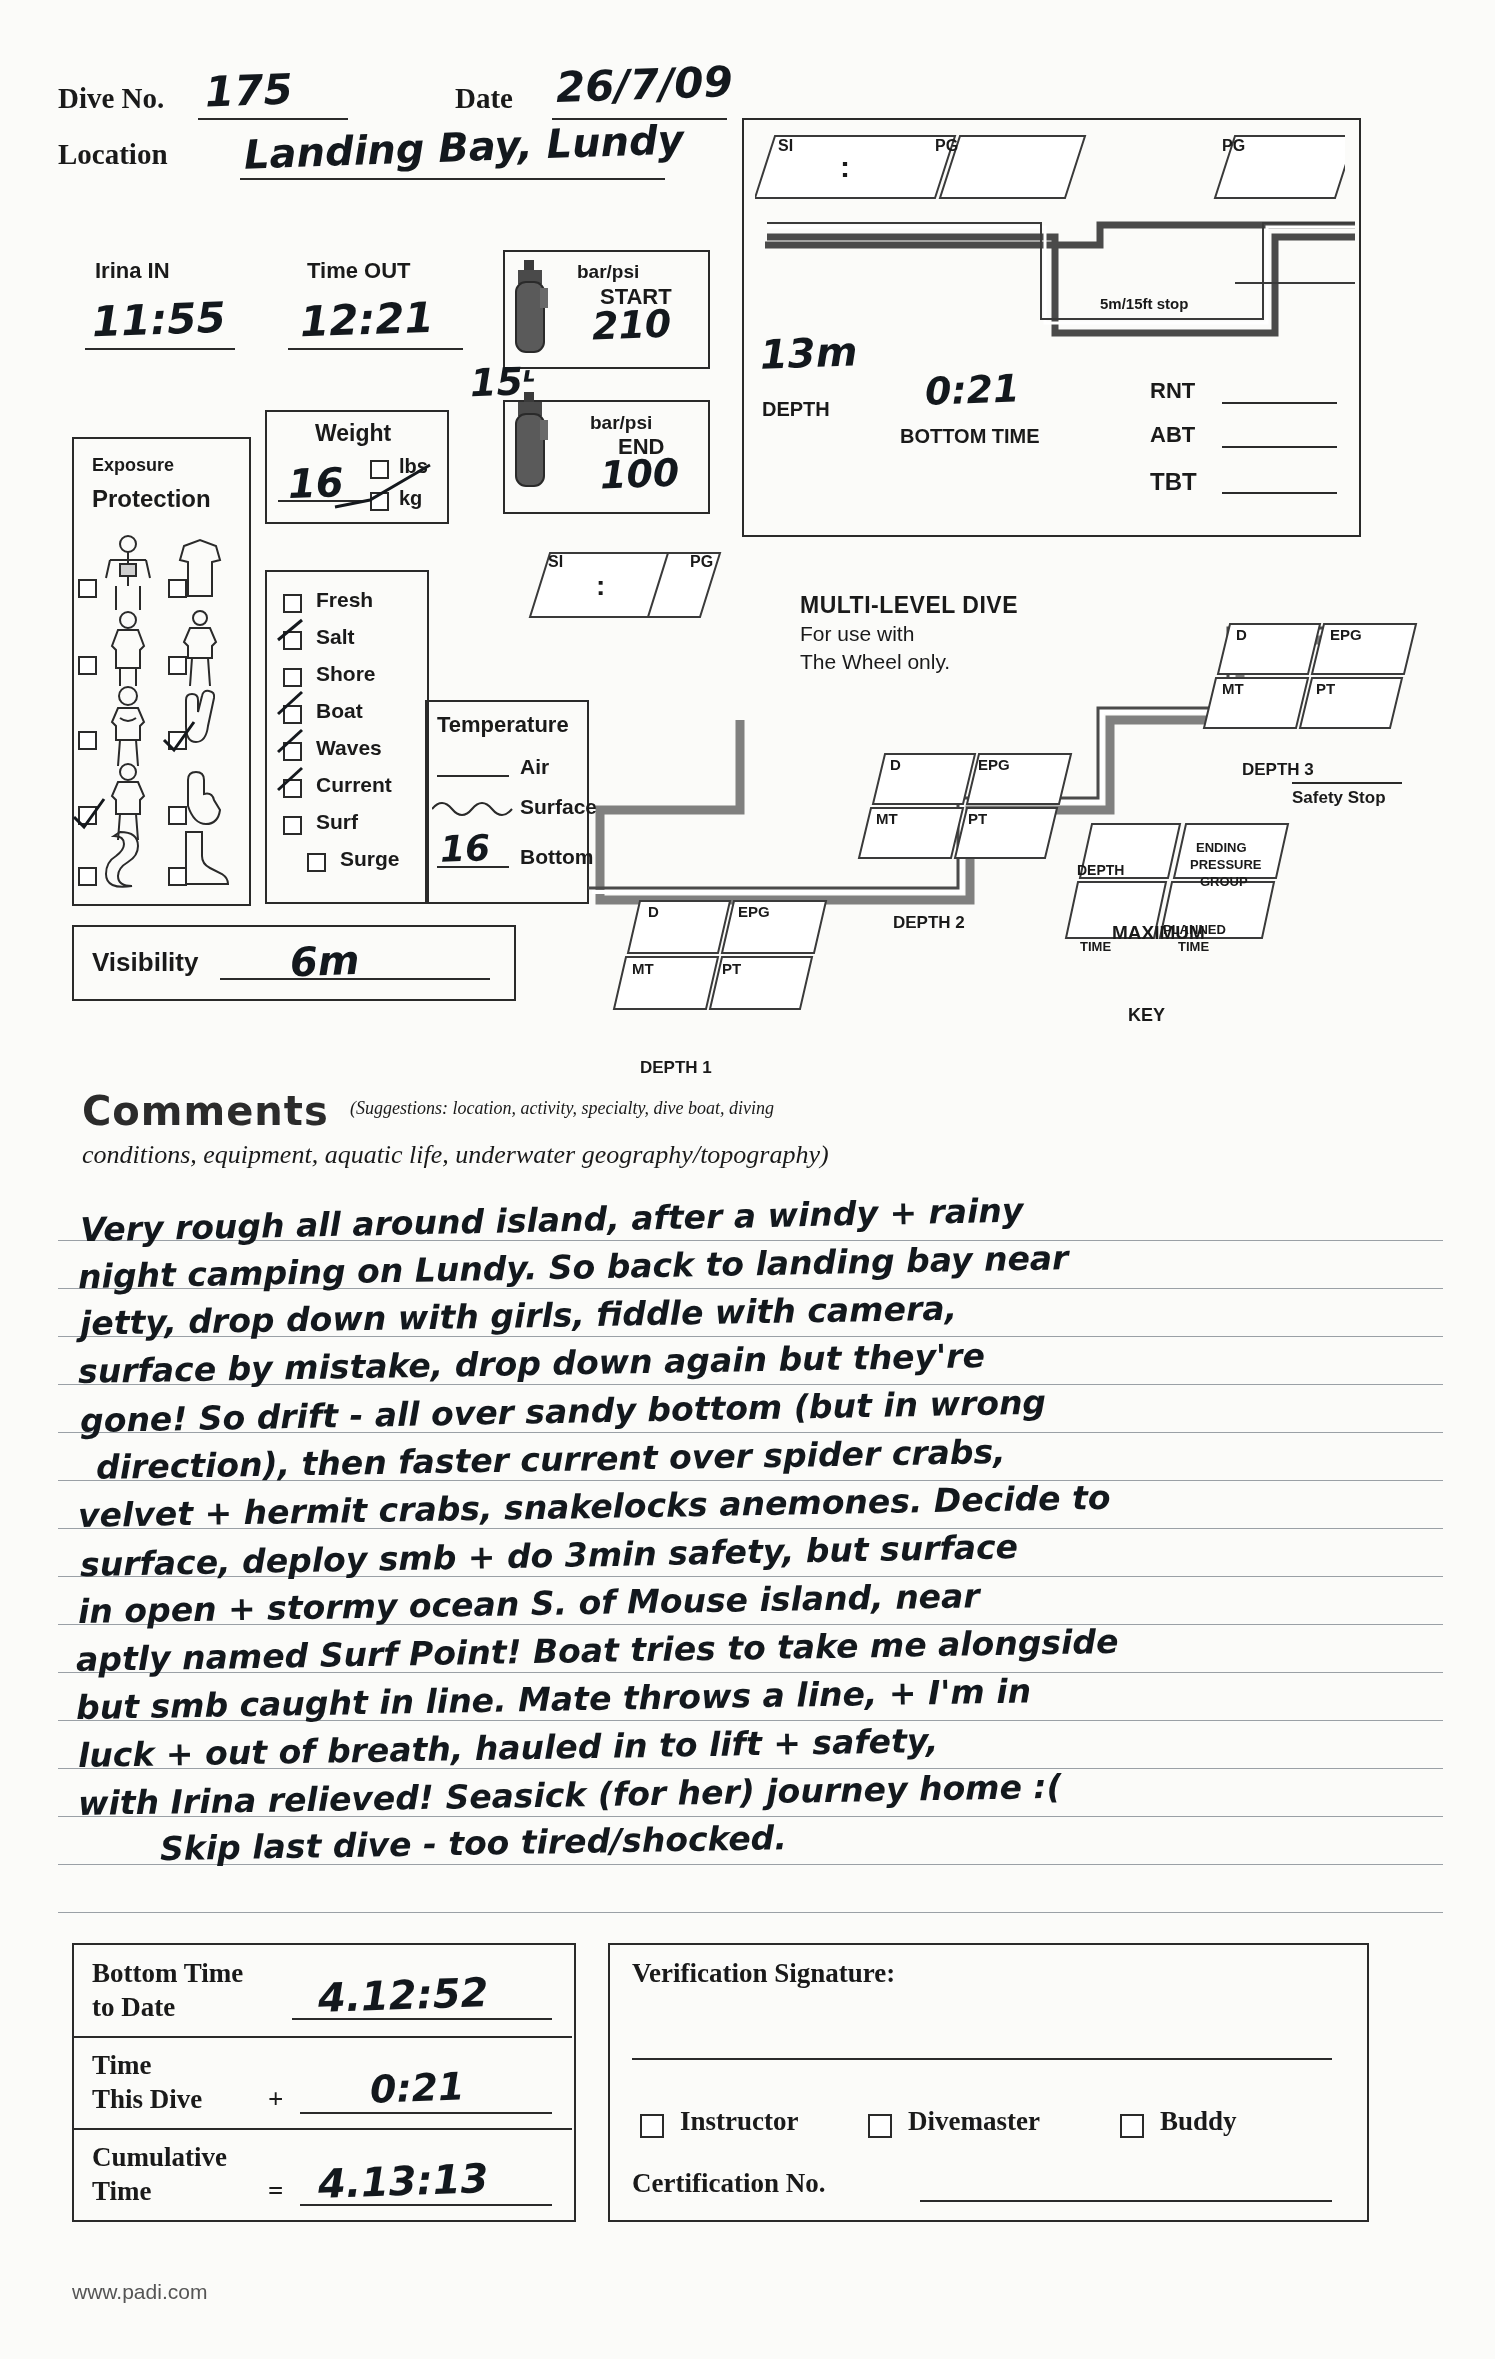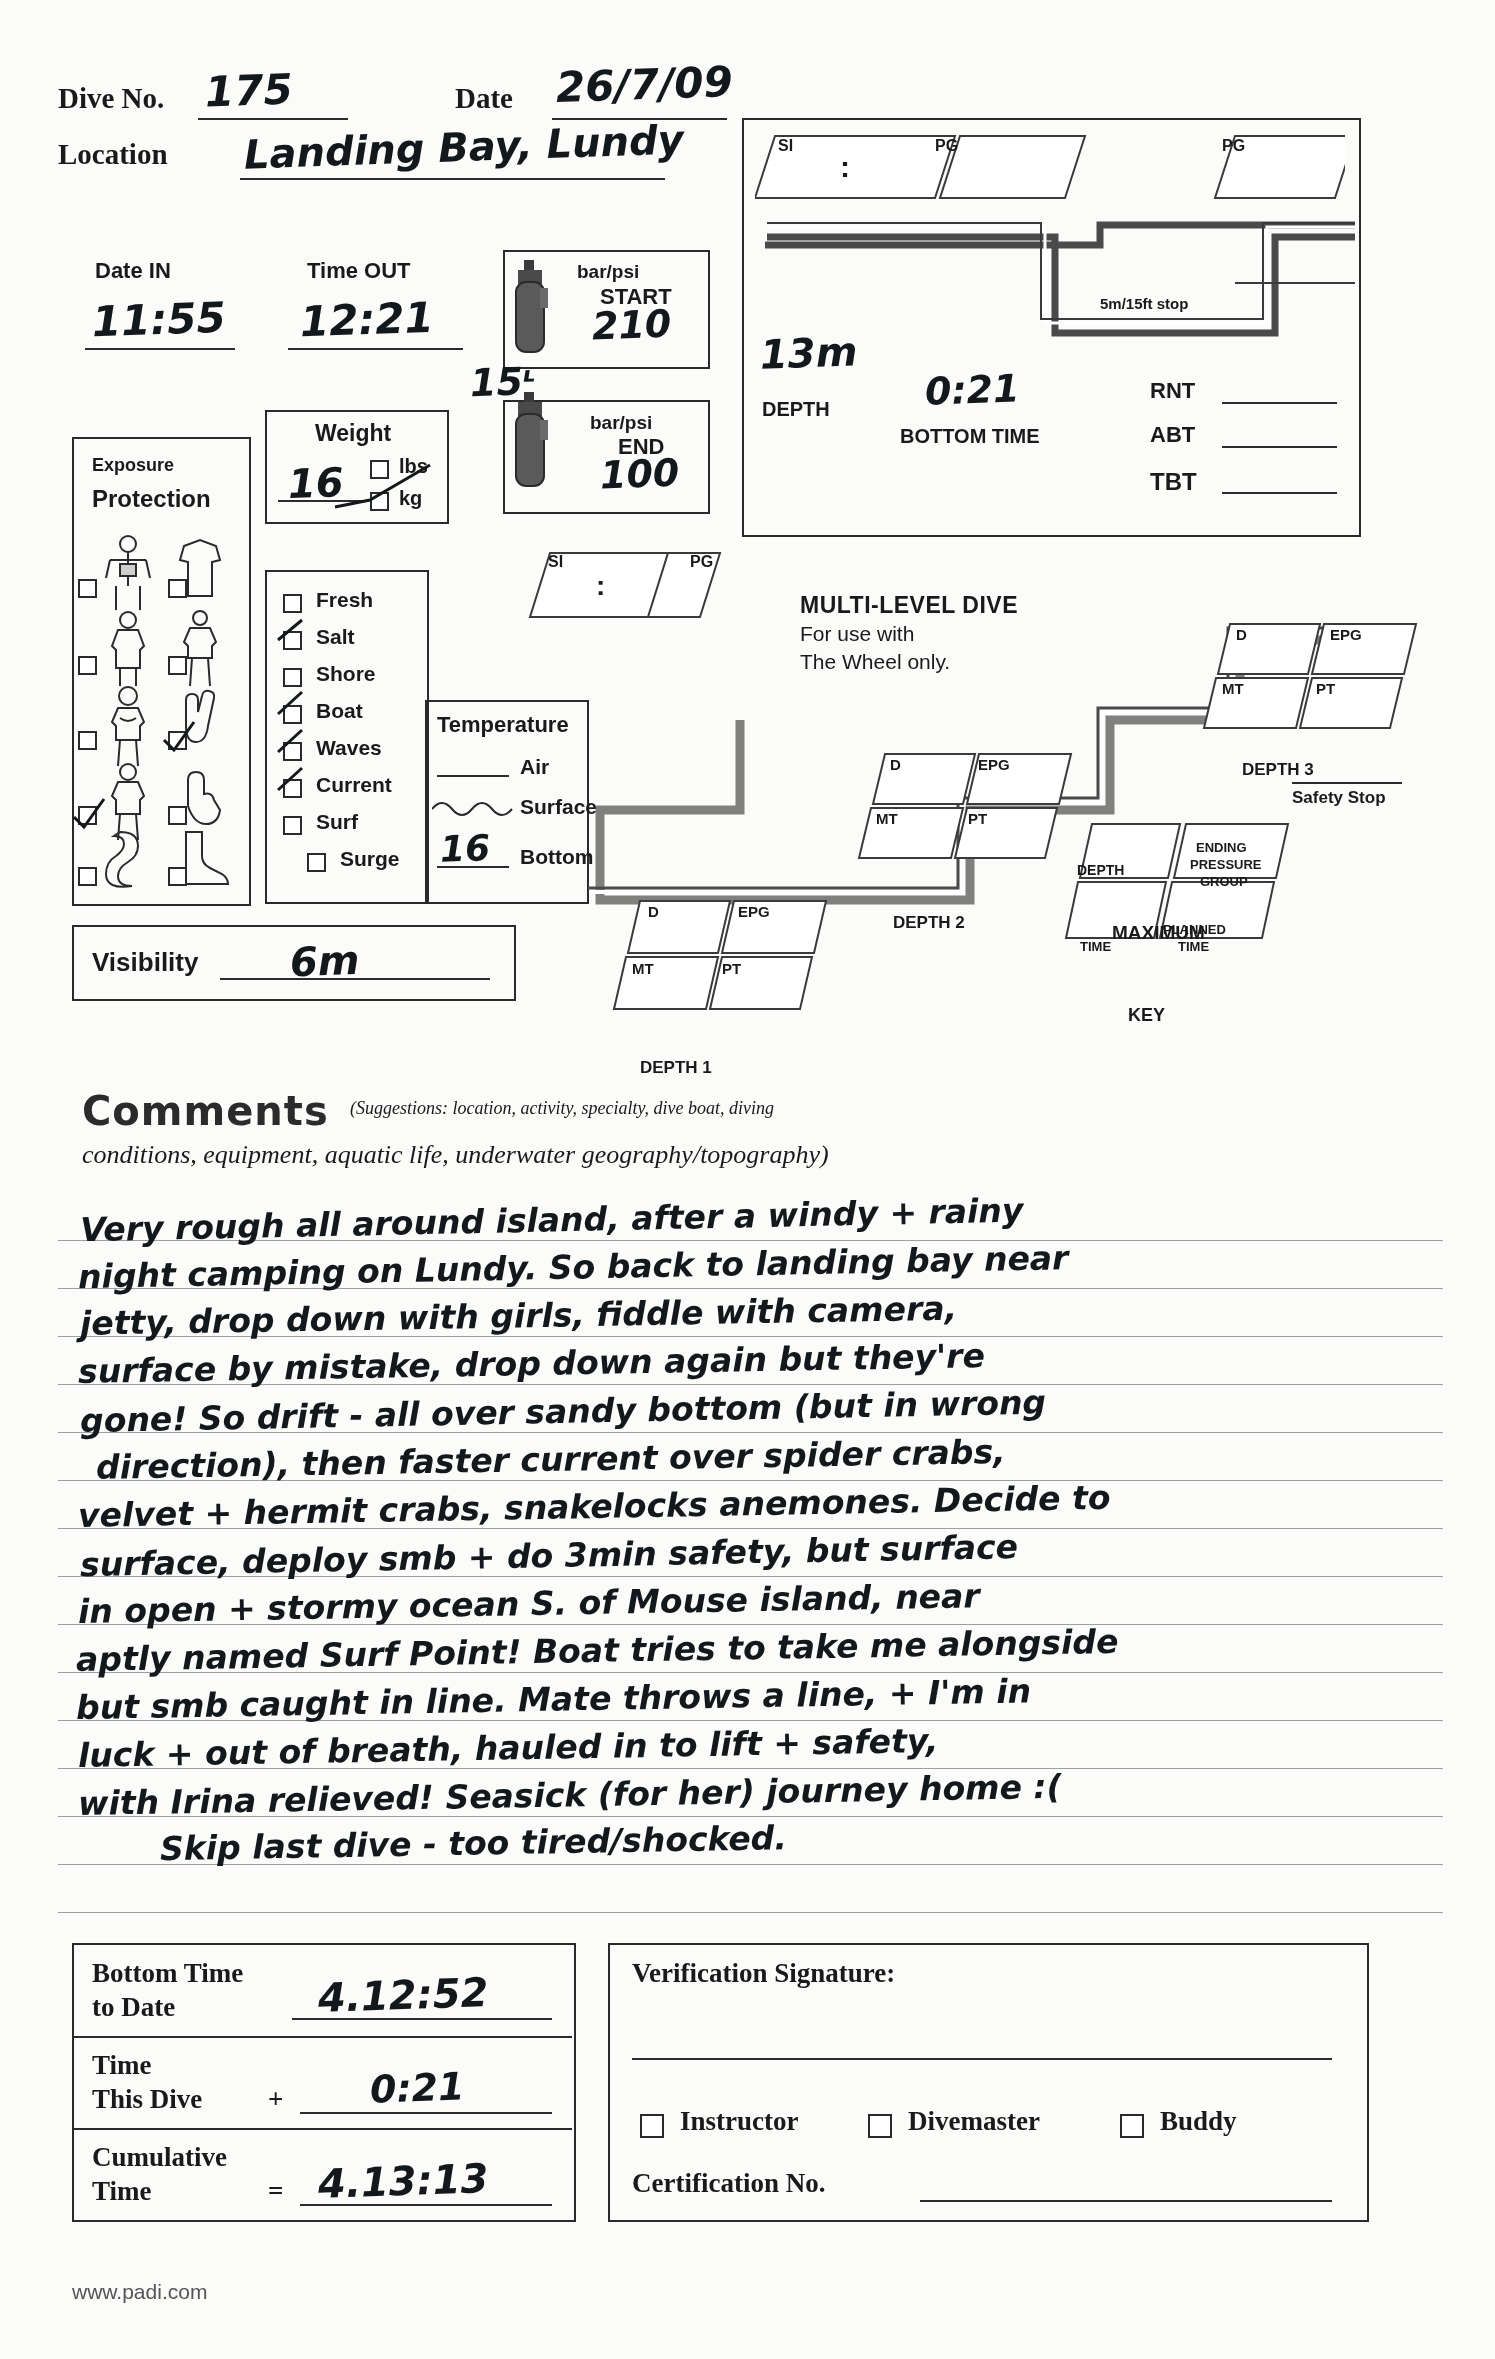--- a/index.html
+++ b/index.html
@@ -70,21 +70,21 @@
   <div class="abs hand" style="left:205px; top:66px; font-size:42px;">175</div>
 
   <div class="abs hdr-label" style="left:455px; top:82px;">Date</div>
   <div class="abs underline" style="left:552px; top:118px; width:175px;"></div>
   <div class="abs hand" style="left:556px; top:60px; font-size:42px;">26/7/09</div>
 
   <div class="abs hdr-label" style="left:58px; top:138px;">Location</div>
   <div class="abs underline" style="left:240px; top:178px; width:425px;"></div>
   <div class="abs hand" style="left:244px; top:124px; font-size:40px;">Landing Bay, Lundy</div>
 
-  <div class="abs lbl-sans" style="left:95px; top:258px; font-size:22px;">Date IN</div>
+  <div class="abs lbl-sans" style="left:95px; top:258px; font-size:22px;">Irina IN</div>
   <div class="abs underline" style="left:85px; top:348px; width:150px;"></div>
   <div class="abs hand" style="left:92px; top:295px; font-size:42px;">11:55</div>
 
   <div class="abs lbl-sans" style="left:307px; top:258px; font-size:22px;">Time OUT</div>
   <div class="abs underline" style="left:288px; top:348px; width:175px;"></div>
   <div class="abs hand" style="left:300px; top:295px; font-size:42px;">12:21</div>
 
   <div class="abs box" style="left:503px; top:250px; width:203px; height:115px;"></div>
 
   <svg class="abs" style="left:512px; top:258px;" width="50" height="100">

